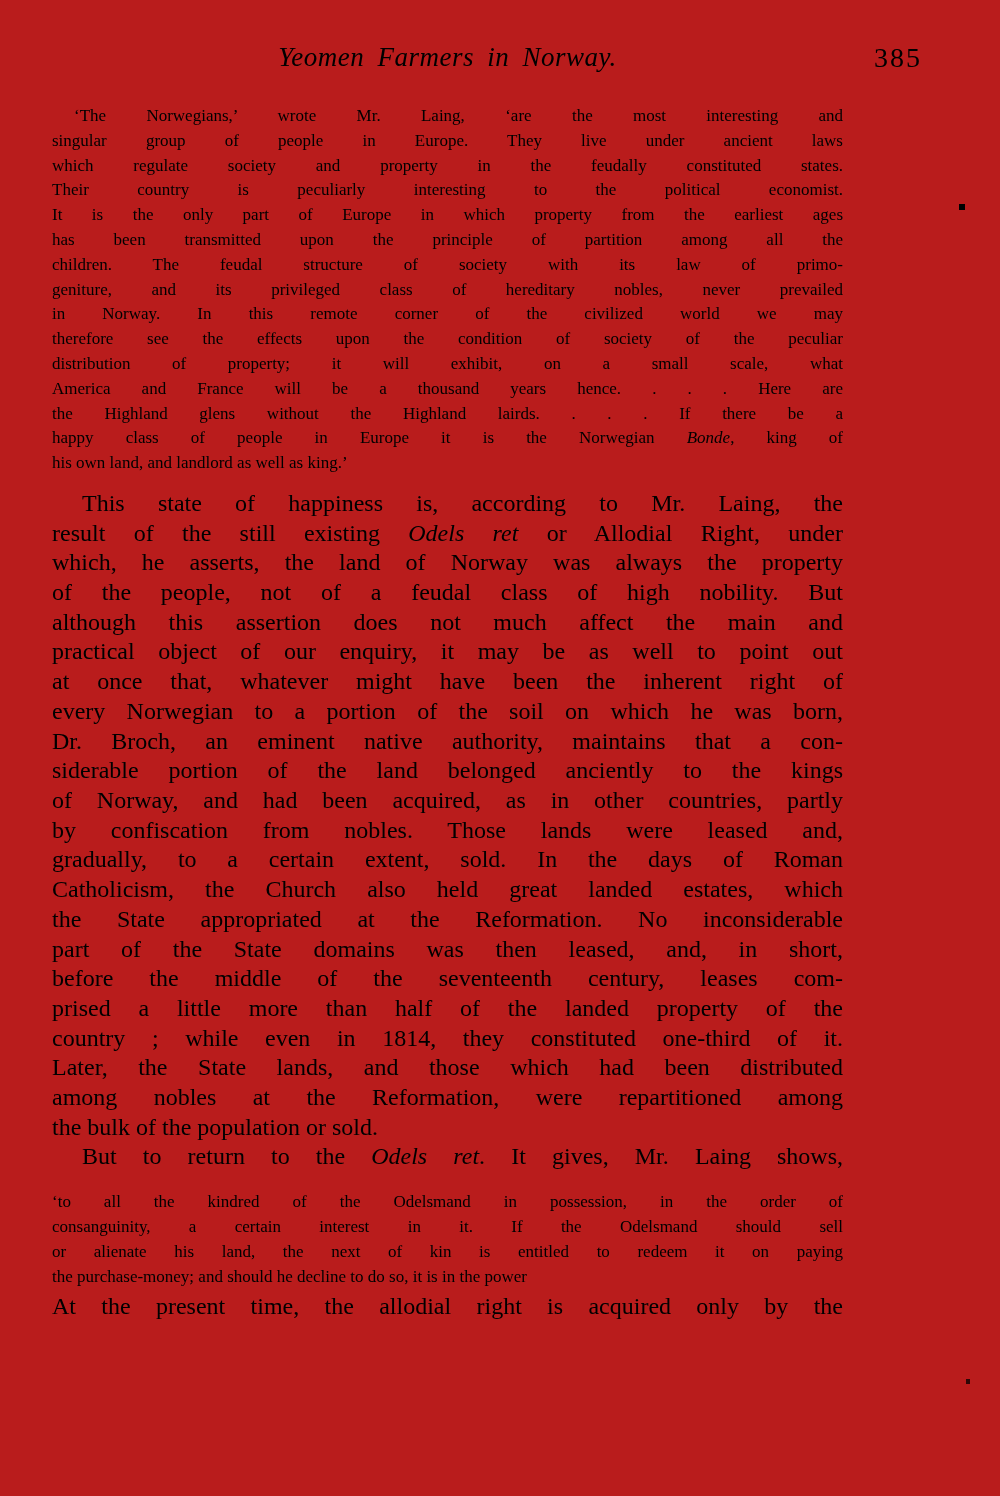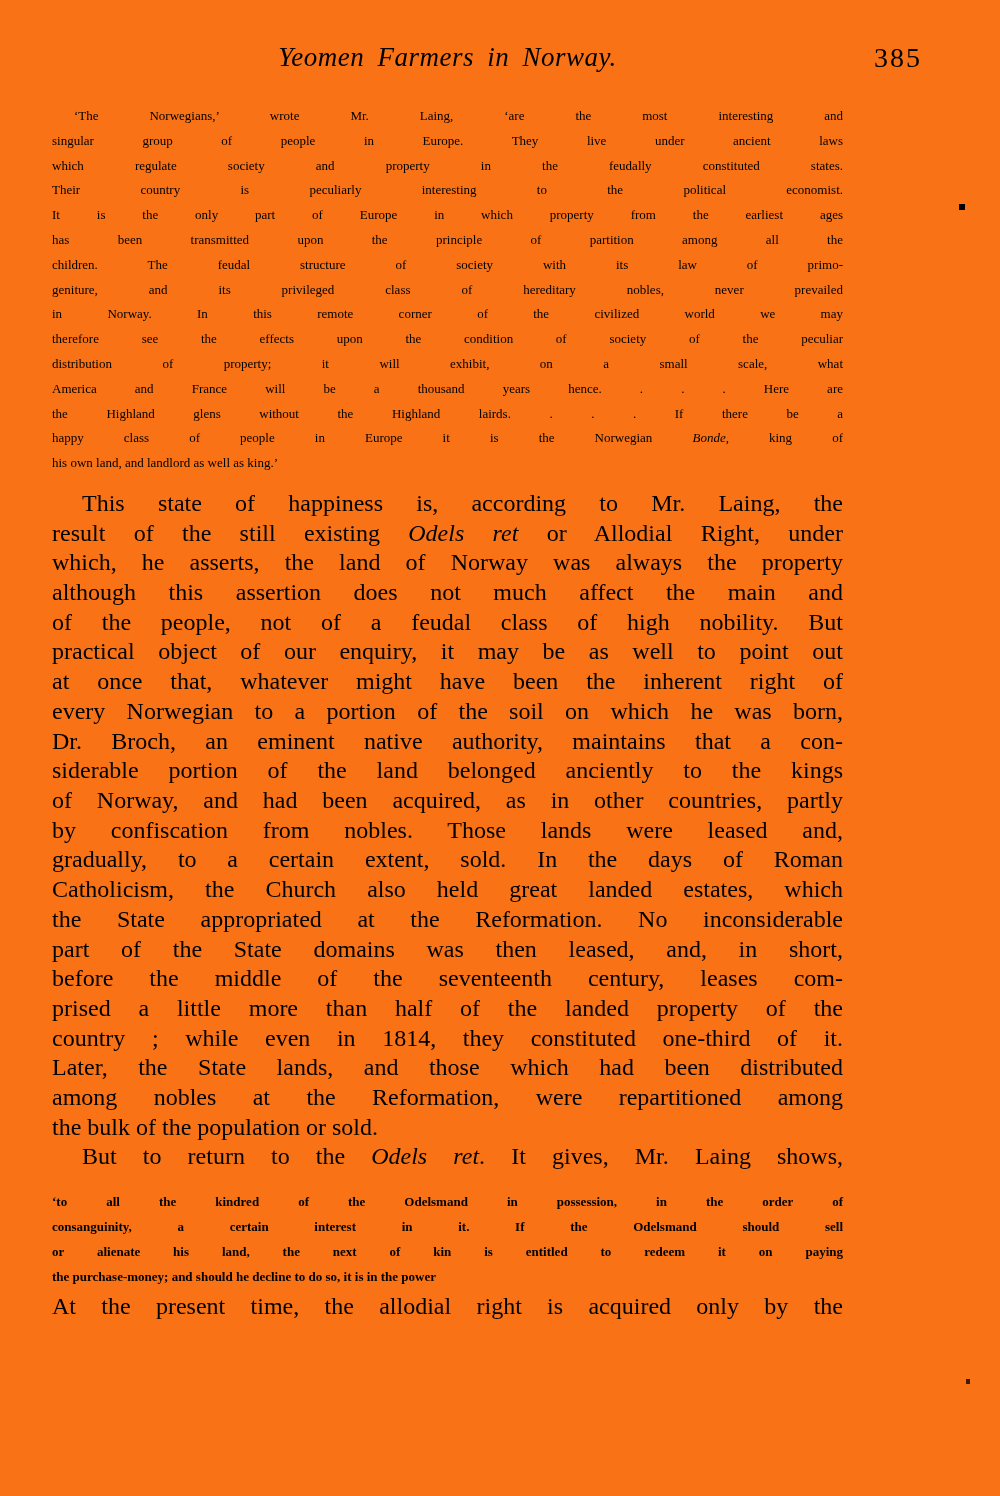--- a/index.html
+++ b/index.html
@@ -4,21 +4,21 @@
 <style>
   html, body {
     margin: 0;
     padding: 0;
     background: #ffffff;
   }
   .page {
     position: relative;
     width: 1000px;
     height: 1496px;
-    background: #f97316;
+    background: #b91c1c;
     color: #000000;
     font-family: "Liberation Serif", serif;
     overflow: hidden;
   }
   
   .header {
     position: relative;
     margin: 42px 0 0 52px;
     width: 791px;
     height: 34px;
@@ -46,31 +46,31 @@
   .textblock {
     margin-left: 52px;
     width: 791px;
   }
   .line {
     text-align: justify;
     text-align-last: justify;
     white-space: normal;
   }
   .quote {
-    font-size: 13px;
+    font-size: 17px;
     line-height: 24.8px;
   }
   .bodytext {
     font-size: 24px;
     line-height: 29.7px;
   }
   .quote-1 { margin-top: 28px; }
   .para-1  { margin-top: 13px; }
   .para-2  { margin-top: 0; }
-  .quote-2 { margin-top: 18px; font-weight: bold; }
+  .quote-2 { margin-top: 18px; }
   .para-3  { margin-top: 3px; }
   .indent-sm .line:first-child { text-indent: 22px; }
   .indent-lg .line:first-child { text-indent: 30px; }
   .last-left .line:last-child { text-align-last: left; }
   
   .speck {
     position: absolute;
     background: #000000;
   }
   .speck-1 { left: 959px; top: 204px; width: 6px; height: 6px; }
@@ -101,22 +101,22 @@
       <div class="line">America and France will be a thousand years hence. . . . Here are</div>
       <div class="line">the Highland glens without the Highland lairds. . . . If there be a</div>
       <div class="line">happy class of people in Europe it is the Norwegian <i>Bonde</i>, king of</div>
       <div class="line">his own land, and landlord as well as king.’</div>
     </section>
 
   <section class="textblock bodytext para-1 indent-lg last-left">
       <div class="line">This state of happiness is, according to Mr. Laing, the</div>
       <div class="line">result of the still existing <i>Odels ret</i> or Allodial Right, under</div>
       <div class="line">which, he asserts, the land of Norway was always the property</div>
+      <div class="line">of the people, not of a feudal class of high nobility. But</div>
       <div class="line">although this assertion does not much affect the main and</div>
-      <div class="line">of the people, not of a feudal class of high nobility. But</div>
       <div class="line">practical object of our enquiry, it may be as well to point out</div>
       <div class="line">at once that, whatever might have been the inherent right of</div>
       <div class="line">every Norwegian to a portion of the soil on which he was born,</div>
       <div class="line">Dr. Broch, an eminent native authority, maintains that a con-</div>
       <div class="line">siderable portion of the land belonged anciently to the kings</div>
       <div class="line">of Norway, and had been acquired, as in other countries, partly</div>
       <div class="line">by confiscation from nobles. Those lands were leased and,</div>
       <div class="line">gradually, to a certain extent, sold. In the days of Roman</div>
       <div class="line">Catholicism, the Church also held great landed estates, which</div>
       <div class="line">the State appropriated at the Reformation. No inconsiderable</div>

